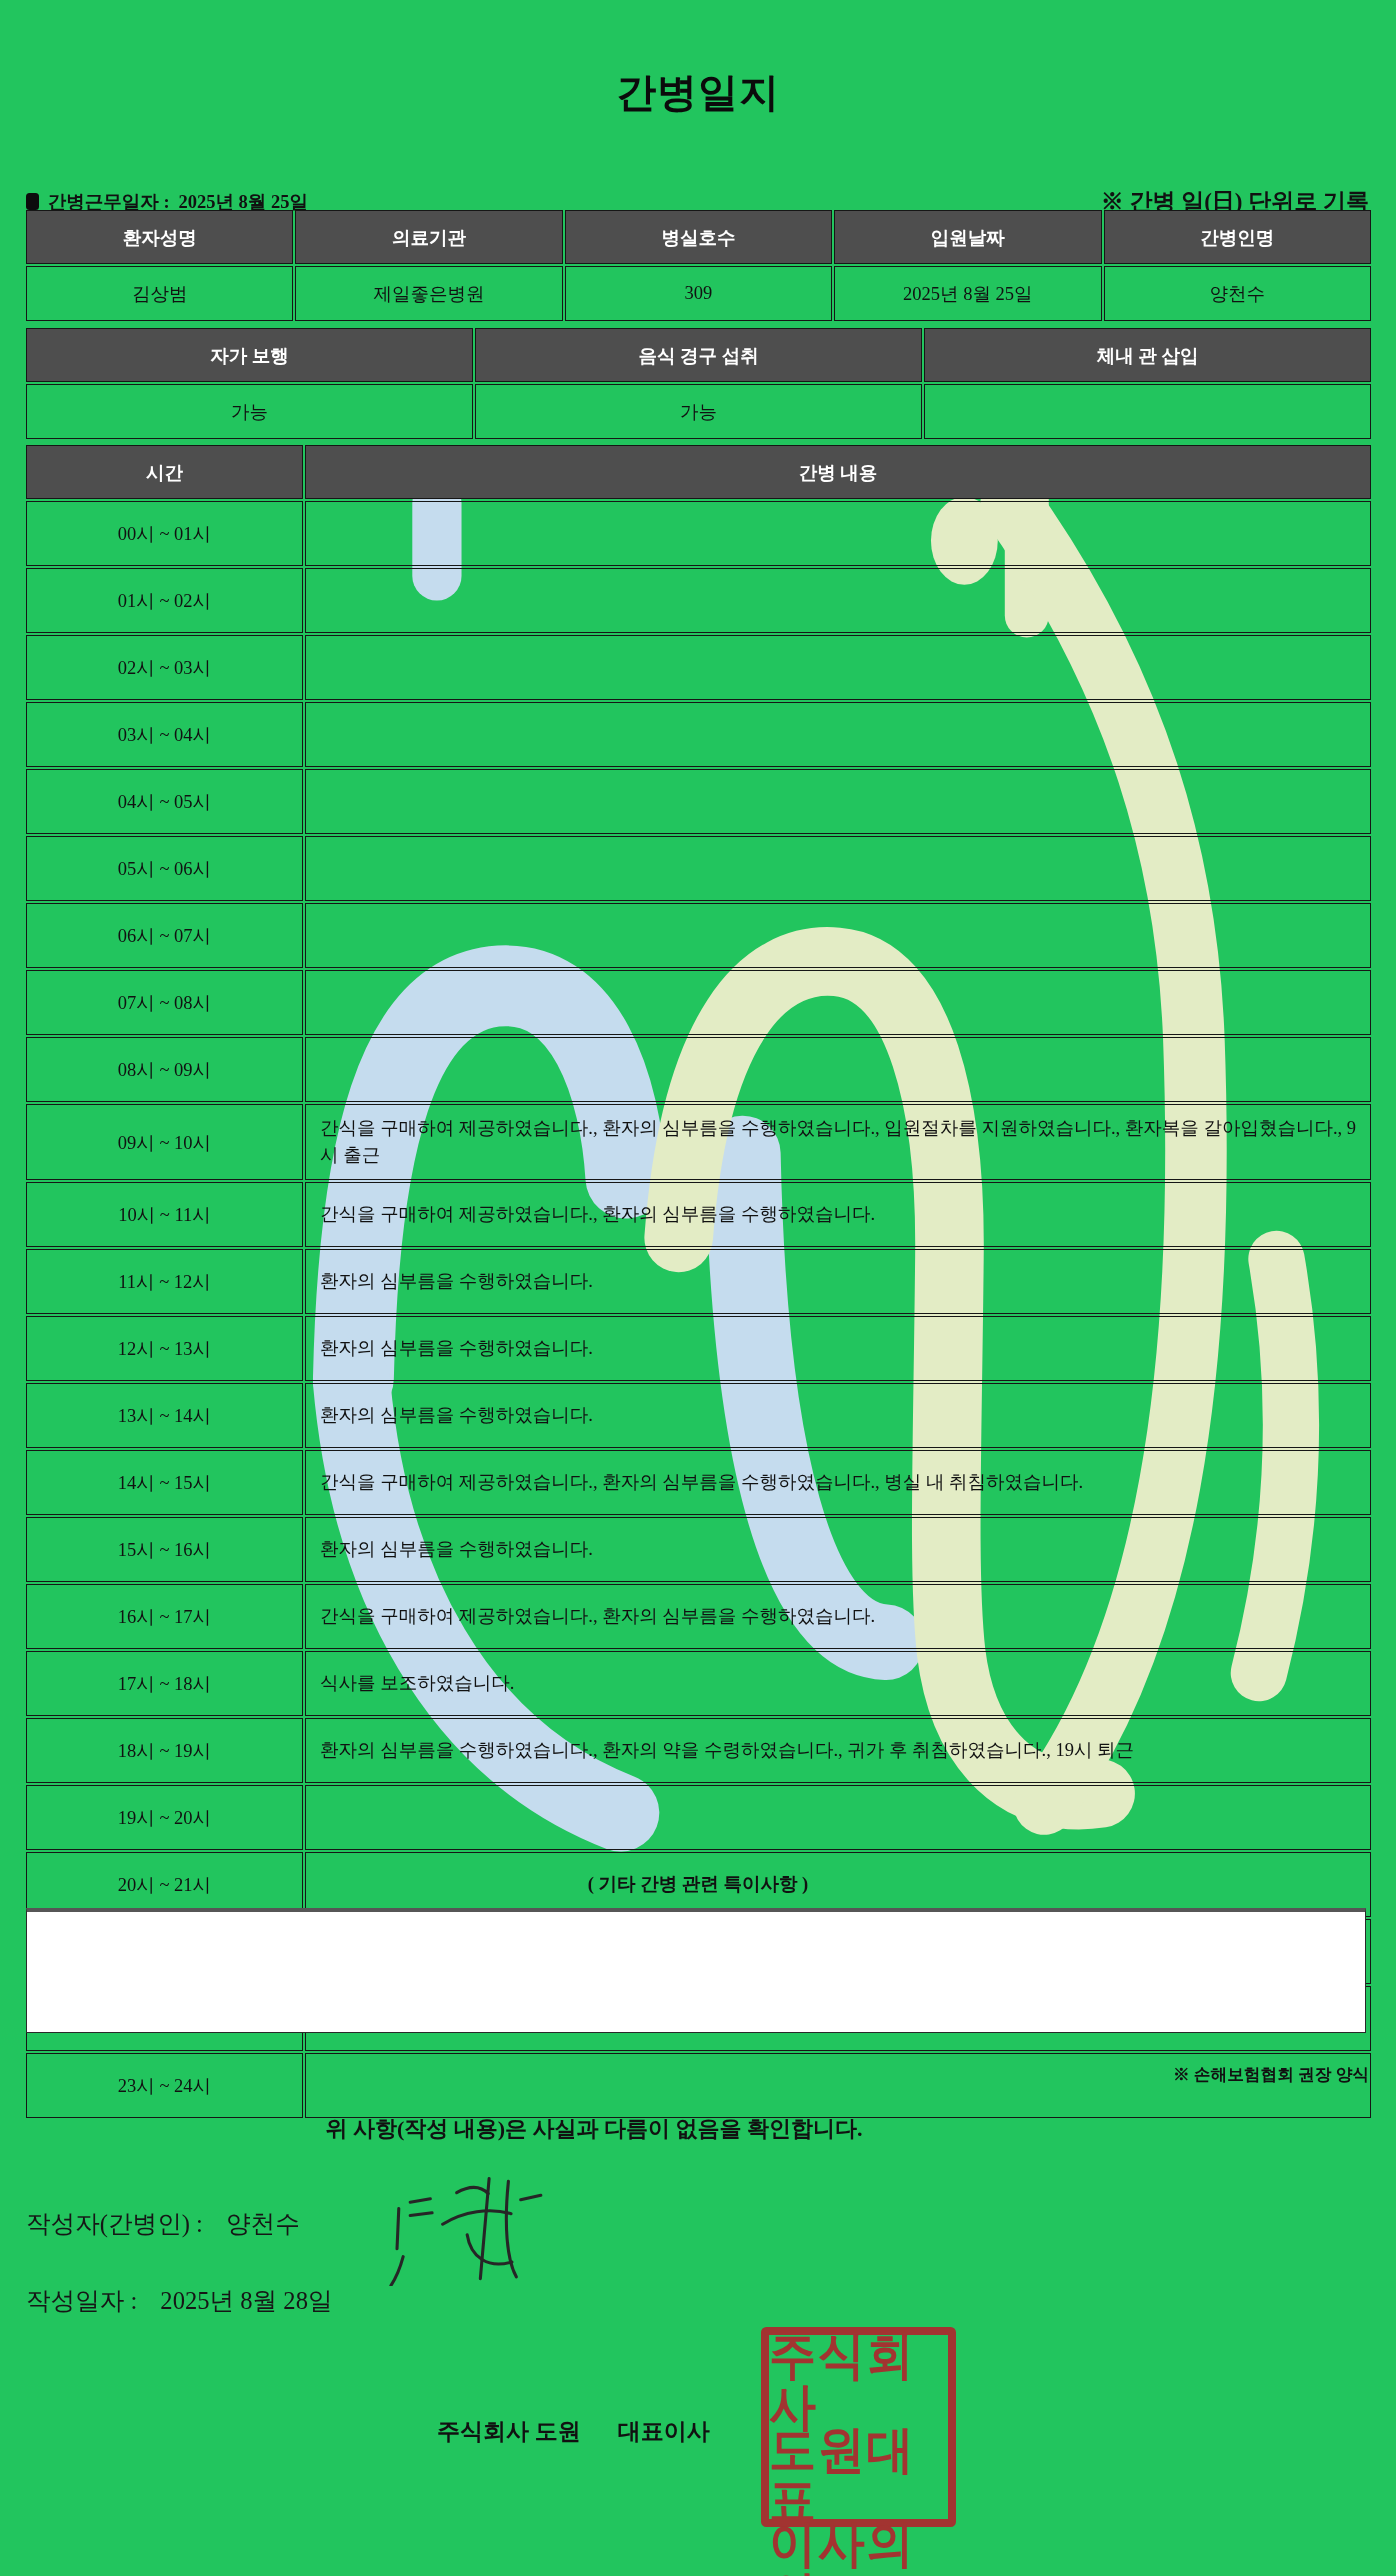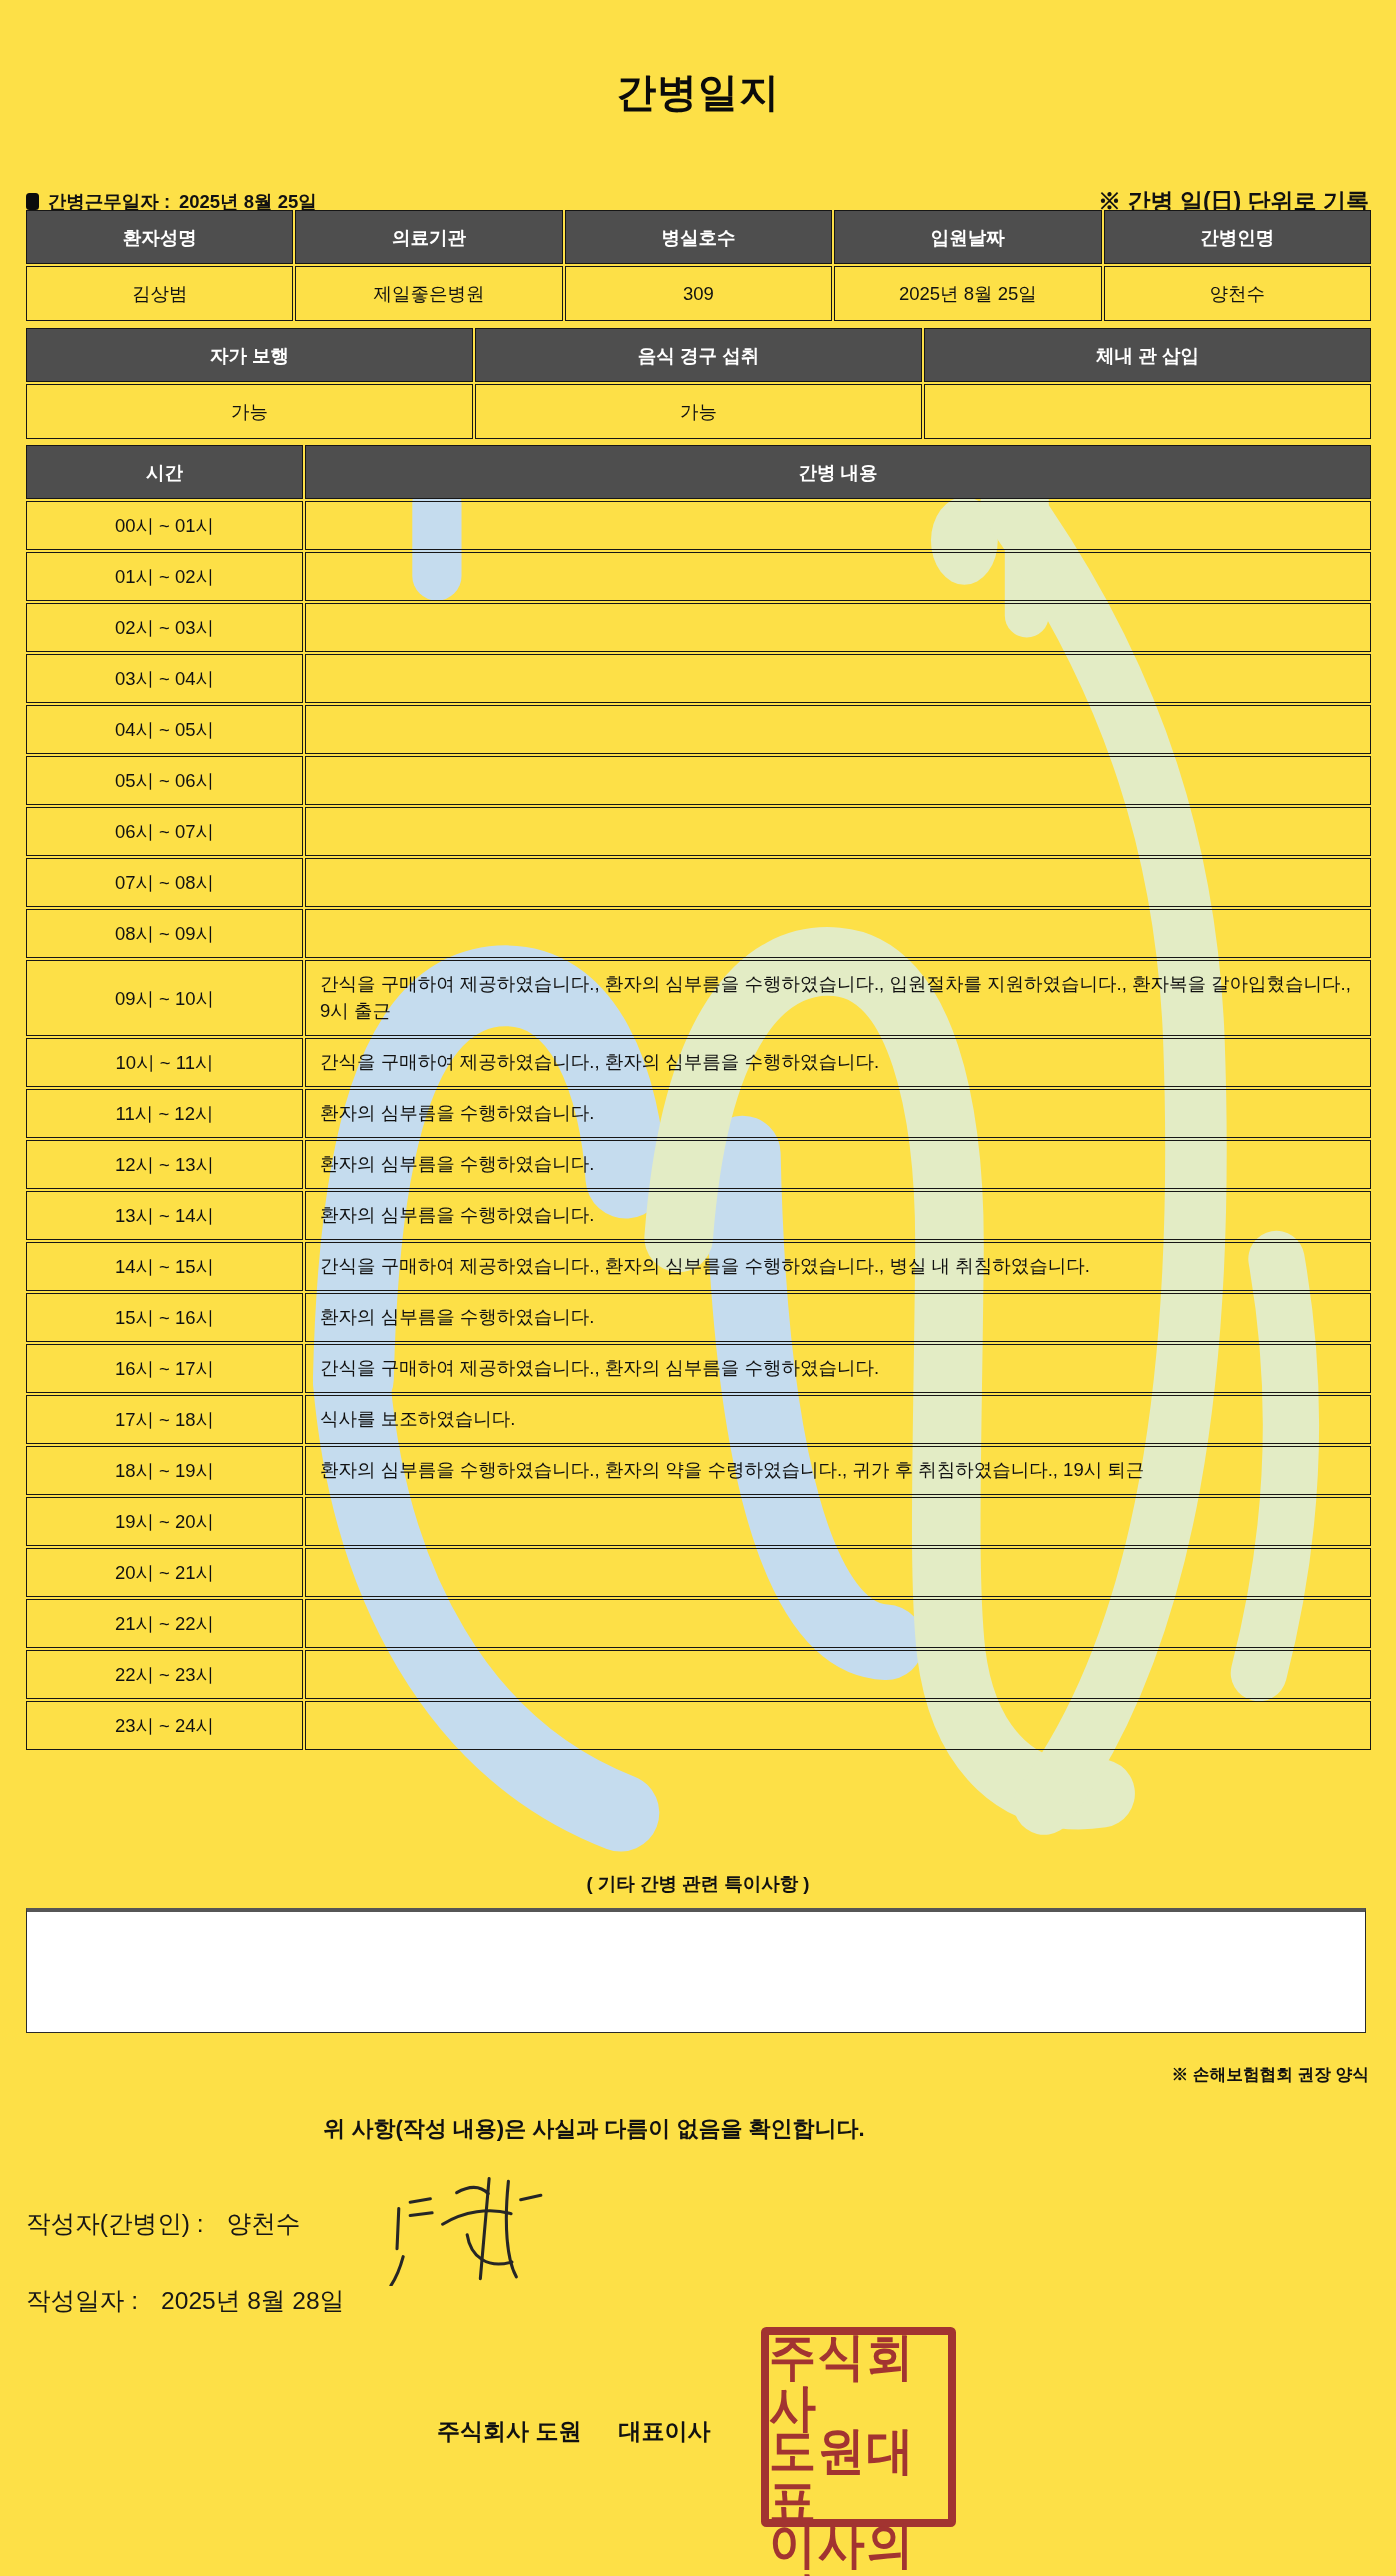--- a/index.html
+++ b/index.html
@@ -1,18 +1,18 @@
 <!DOCTYPE html>
 <html style="--header-bg: #4e4e4e; --stamp-red: #a23431;font-size:14px"><head>
 <meta charset="utf-8">
 <style>
   html,body{margin:0;padding:0;background:#ffffff;}
   #page{
-    position:relative; width:1396px; height:2576px; background:#fde047;
-    font-family:Liberation Sans, sans-serif; color:#111;
+    position:relative; width:1396px; height:2576px; background:#22c55e;
+    font-family:Liberation Serif, serif; color:#111;
     overflow:hidden;
   }
   
   #watermark{position:absolute;left:0;top:0;z-index:0;}
   
   .layer{position:absolute;left:0;top:0;width:1396px;height:2576px;z-index:1;}
   .doc-title{
     position:absolute;top:65px;left:0;width:1396px;text-align:center;
     font-size:40px;font-weight:800;letter-spacing:0.9px;color:#0b0b0b;
   }
@@ -33,21 +33,21 @@
     font-size:18.5px;vertical-align:middle;overflow:hidden;
   }
   table.sheet th{
     background:var(--header-bg,#4e4e4e);color:#ffffff;font-weight:700;
     height:54px;text-align:center;
   }
   table.sheet td{background:transparent;height:55px;text-align:center;}
   #patient-table{top:208px;}
   #condition-table{top:326px;}
   #log-table{top:443px;}
-  #log-table td{height:49px;}
+  #log-table td{height:65px;}
   #log-table td.content{text-align:left;padding:5.3px 14px;line-height:1.45;}
   #log-table tr.tall td{height:76px;}
   
   .notes-title{
     position:absolute;top:1871px;left:0;width:1396px;text-align:center;
     font-size:18.5px;font-weight:700;
   }
   .notes-box{
     position:absolute;top:1908px;left:26px;width:1340px;height:125px;
     border:1.8px solid #2a2a2a;border-top:4.4px solid #565656;background:#fff;

